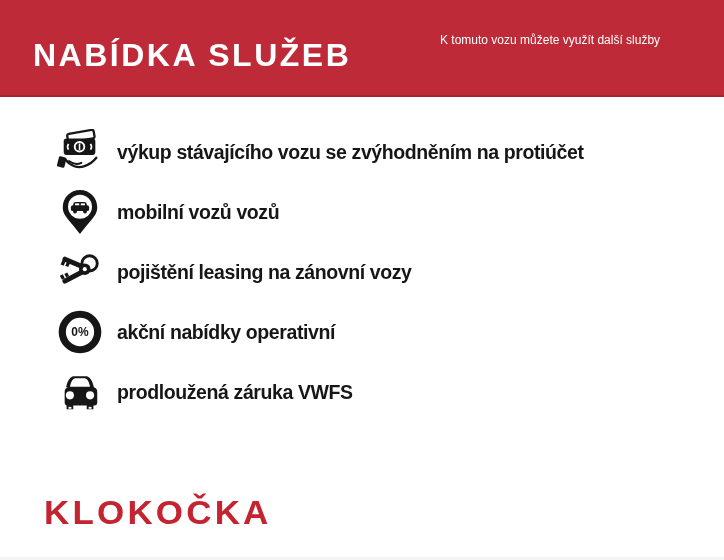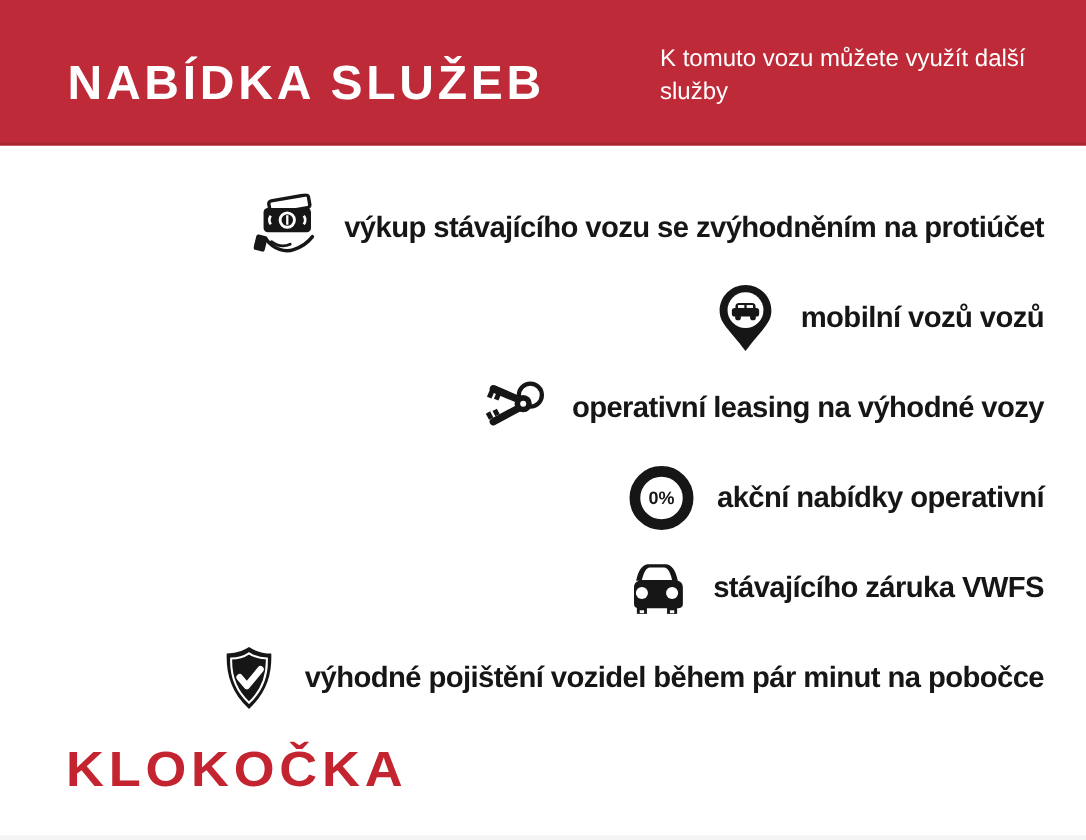--- a/index.html
+++ b/index.html
@@ -11,46 +11,45 @@
     overflow: hidden;
   }
   
   .hero {
     position: absolute; left: 0; top: 0;
     width: 724px; height: 95px;
     background: #be2a37;
     border-bottom: 2px solid #a8242f;
   }
   .hero-title {
-    position: absolute; left: 45px; top: 37px;
+    position: absolute; left: 33px; top: 37px;
     margin: 0;
     color: #ffffff;
     font-size: 32px; line-height: 36px;
     font-weight: bold;
     letter-spacing: 2.5px;
     white-space: nowrap;
   }
   .hero-note {
     position: absolute; left: 440px; top: 29px;
     width: 278px;
     color: #ffffff;
-    font-size: 16px; line-height: 22px;
+    font-size: 12px; line-height: 22px;
     font-weight: normal;
   }
   
   .services {
     position: absolute; left: 56px; top: 122px;
     width: 640px;
   }
   .service-row {
     height: 60px;
     display: flex;
     align-items: center;
     gap: 13px;
-    justify-content: flex-end;
   }
   .service-icon {
     width: 48px; height: 48px;
     flex: 0 0 48px;
     display: flex; align-items: center; justify-content: center;
   }
   .service-icon svg { width: 46px; height: 46px; display: block; }
   .service-label {
     font-size: 19.5px;
     font-weight: bold;
@@ -132,21 +131,21 @@
         </g>
         <g transform="translate(28 23) rotate(152)">
           <rect x="0" y="-2.6" width="25" height="5.2" rx="2.6" fill="#161616"></rect>
           <rect x="16" y="2.6" width="3.4" height="4.2" fill="#161616"></rect>
           <rect x="21" y="2.6" width="3.4" height="4.8" fill="#161616"></rect>
         </g>
         <circle cx="29" cy="21" r="6" fill="#161616"></circle>
         <circle cx="29" cy="21" r="2.1" fill="#ffffff"></circle>
       </svg>
     </span>
-    <span class="service-label">operativní leasing na výhodné vozy</span>
+    <span class="service-label">pojištění leasing na zánovní vozy</span>
   </div>
 
   <div class="service-row">
     <span class="service-icon">
       <svg viewBox="0 0 48 48">
         <circle cx="24" cy="24" r="18.5" fill="none" stroke="#161616" stroke-width="7.5"></circle>
         <text x="24" y="28.5" text-anchor="middle" font-size="12.5" font-weight="bold" fill="#161616">0%</text>
       </svg>
     </span>
     <span class="service-label">akční nabídky operativní</span>
@@ -158,31 +157,21 @@
         <rect x="10" y="34" width="7" height="8" fill="#161616"></rect>
         <rect x="31" y="34" width="7" height="8" fill="#161616"></rect>
         <path d="M9.5 19 c1.5 -7 4 -11 8 -11.5 h13 c4 0.5 6.5 4.5 8 11.5 c2.5 0.8 3.5 2.3 3.5 5 v11 c0 2 -1 3 -3 3 h-28 c-2 0 -3 -1 -3 -3 v-11 c0 -2.7 1 -4.2 3.5 -5 z" fill="#161616"></path>
         <path d="M13.5 18.5 c1.2 -5.5 3 -8.5 5.5 -8.8 h10 c2.5 0.3 4.3 3.3 5.5 8.8 z" fill="#ffffff"></path>
         <circle cx="13.5" cy="27.5" r="4.2" fill="#ffffff"></circle>
         <circle cx="34.5" cy="27.5" r="4.2" fill="#ffffff"></circle>
         <rect x="12" y="39.5" width="3" height="2" fill="#ffffff"></rect>
         <rect x="33" y="39.5" width="3" height="2" fill="#ffffff"></rect>
       </svg>
     </span>
-    <span class="service-label">stávajícího záruka VWFS</span>
+    <span class="service-label">prodloužená záruka VWFS</span>
   </div>
 
-  <div class="service-row">
-    <span class="service-icon">
-      <svg viewBox="0 0 48 48">
-        <path d="M24 2.5 c4.5 3 10 4.5 15.5 4.5 c0.5 14 -3 27 -15.5 38.5 C11.5 34 8 21 8.5 7 C14 7 19.5 5.5 24 2.5 z" fill="#161616"></path>
-        <path d="M24 2.5 c4.5 3 10 4.5 15.5 4.5 c0.5 14 -3 27 -15.5 38.5 C11.5 34 8 21 8.5 7 C14 7 19.5 5.5 24 2.5 z" transform="translate(24 24) scale(0.8) translate(-24 -24)" fill="none" stroke="#ffffff" stroke-width="1.8"></path>
-        <path d="M17.5 23.5 l5 6 l9.5 -11.5" stroke="#ffffff" stroke-width="4.6" fill="none" stroke-linecap="round" stroke-linejoin="round"></path>
-      </svg>
-    </span>
-    <span class="service-label">výhodné pojištění vozidel během pár minut na pobočce</span>
-  </div>
 
 </div>
 
 <div class="logo">KLOKOČKA</div>
 
 <div class="bottom-edge"></div>
 
 </body></html>

